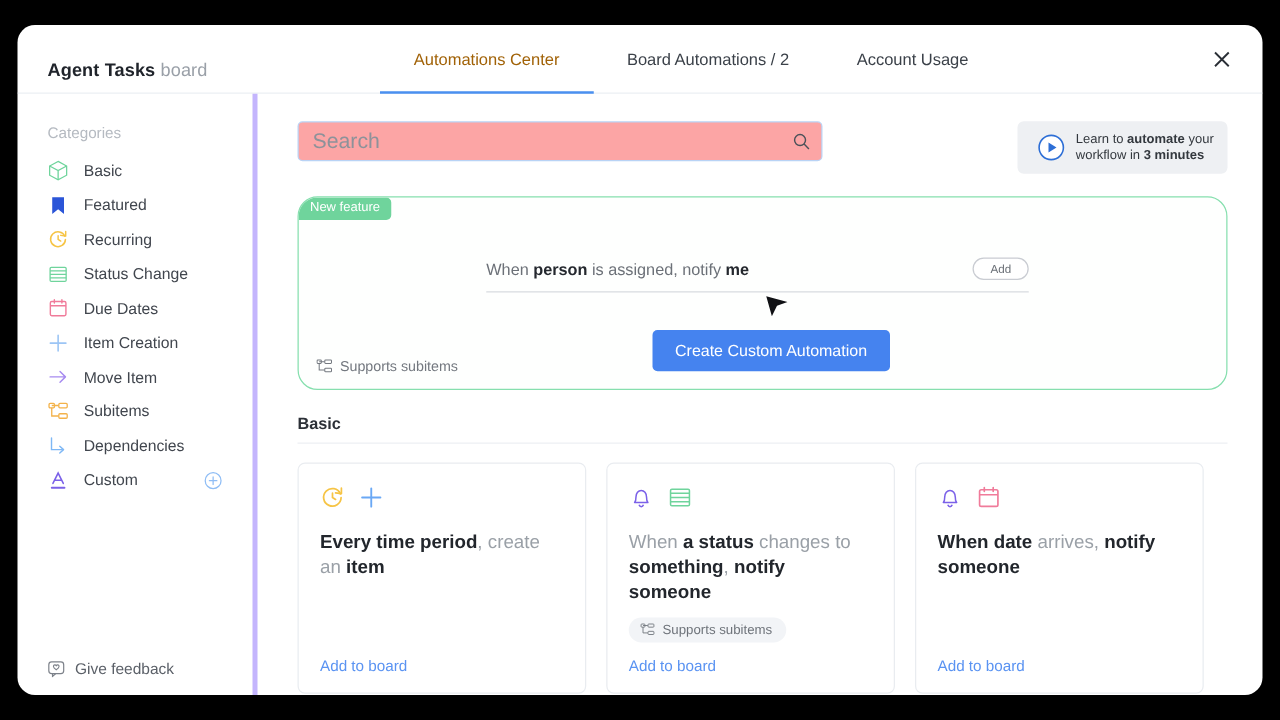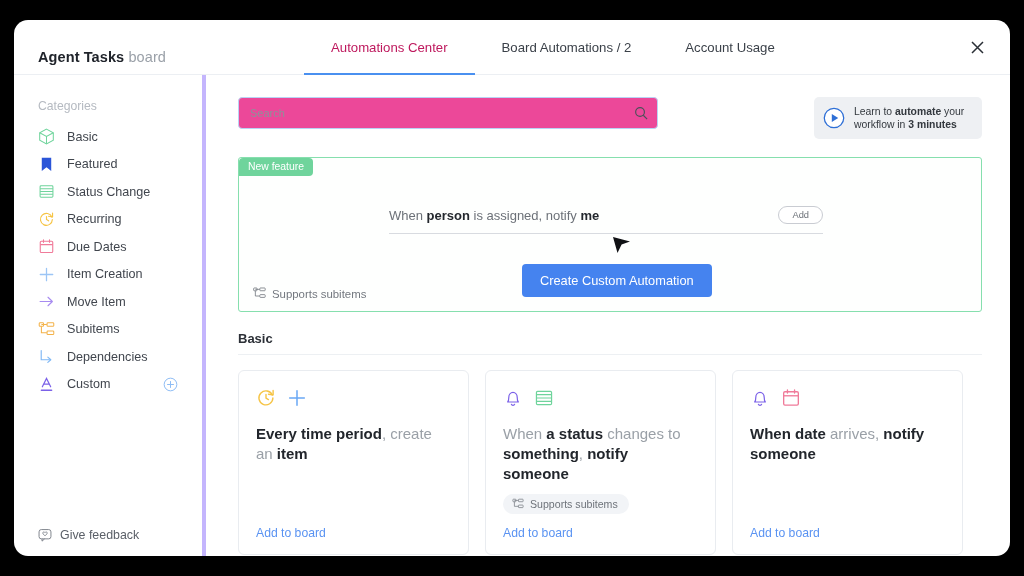--- a/index.html
+++ b/index.html
@@ -53,21 +53,21 @@
     gap: 0;
   }
   .tab {
     display: flex; align-items: center;
     padding: 0 27px;
     font-size: 13.2px;
     color: #3b4149;
     cursor: pointer;
     position: relative;
   }
-  .tab.active { color: #be185d; }
+  .tab.active { color: #a16207; }
   .tab.active::after {
     content: "";
     position: absolute;
     left: 0; right: 0; bottom: 0;
     height: 2.5px;
     background: #4a90f0;
   }
   .close-btn {
     position: absolute;
     right: 22px; top: 50%;
@@ -151,60 +151,61 @@
   .search-wrap {
     position: relative;
     width: 420px;
     height: 32px;
   }
   .search-input {
     width: 100%; height: 100%;
     border: 1px solid #b9d3f5;
     border-radius: 4px;
     padding: 0 34px 0 11px;
-    font-size: 11px;
+    font-size: 17px;
     color: #35393f;
     font-family: "Liberation Sans", sans-serif;
     outline: none;
-    background: #ec4899;
+    background: #fca5a5;
   }
   .search-input::placeholder { color: #8d929a; }
   .search-ico {
     position: absolute;
     right: 10px; top: 50%;
     transform: translateY(-50%);
     width: 14px; height: 14px;
     color: #4b5159;
     pointer-events: none;
   }
 
   .promo {
     display: flex;
     align-items: center;
     gap: 9px;
     background: #eef0f3;
     border-radius: 5px;
     padding: 8px 11px 8px 9px;
     width: 168px;
     cursor: pointer;
+    justify-content: flex-end;
   }
   .promo-play { flex: 0 0 22px; width: 22px; height: 22px; }
   .promo-text {
     font-size: 10.4px;
     line-height: 13px;
     color: #33383e;
   }
   .promo-text b { font-weight: 700; }
 
   
   .banner {
     position: relative;
     margin-top: 18px;
     border: 1px solid #86dfae;
-    border-radius: 3px;
+    border-radius: 16px;
     height: 155px;
     background: #fefffe;
     overflow: hidden;
   }
   .new-badge {
     position: absolute;
     left: 0; top: 0;
     background: #6fd49c;
     color: #ffffff;
     font-size: 10.4px;
@@ -370,35 +371,35 @@
               <span class="cat-ico">
                 <svg width="17" height="17" viewBox="0 0 18 18">
                   <path d="M4 1.8 L14 1.8 L14 16 L9 12 L4 16 Z" fill="#2b55d8"></path>
                 </svg>
               </span>
               <span class="cat-label">Featured</span>
             </div>
             <div class="cat-item">
               <span class="cat-ico">
                 <svg width="17" height="17" viewBox="0 0 18 18">
-                  <rect x="2.2" y="3" width="13.6" height="12" rx="1" fill="none" stroke="#6fd49c" stroke-width="1.1"></rect>
-                  <path d="M2.2 6 L15.8 6 M2.2 9 L15.8 9 M2.2 12 L15.8 12" stroke="#6fd49c" stroke-width="1.1" fill="none"></path>
-                </svg>
-              </span>
-              <span class="cat-label">Status Change</span>
-            </div>
-            <div class="cat-item">
-              <span class="cat-ico">
-                <svg width="17" height="17" viewBox="0 0 18 18">
                   <path d="M14.7 6.4 A6.3 6.3 0 1 0 15.2 9" fill="none" stroke="#f6c445" stroke-width="1.25" stroke-linecap="round"></path>
                   <path d="M11.2 5.6 L15.4 6.2 L15.4 2.3" fill="none" stroke="#f6c445" stroke-width="1.25" stroke-linecap="round" stroke-linejoin="round"></path>
                   <path d="M9 5.9 L9 9 L11.2 10.4" fill="none" stroke="#f6c445" stroke-width="1.25" stroke-linecap="round"></path>
                 </svg>
               </span>
               <span class="cat-label">Recurring</span>
+            </div>
+            <div class="cat-item">
+              <span class="cat-ico">
+                <svg width="17" height="17" viewBox="0 0 18 18">
+                  <rect x="2.2" y="3" width="13.6" height="12" rx="1" fill="none" stroke="#6fd49c" stroke-width="1.1"></rect>
+                  <path d="M2.2 6 L15.8 6 M2.2 9 L15.8 9 M2.2 12 L15.8 12" stroke="#6fd49c" stroke-width="1.1" fill="none"></path>
+                </svg>
+              </span>
+              <span class="cat-label">Status Change</span>
             </div>
             <div class="cat-item">
               <span class="cat-ico">
                 <svg width="17" height="17" viewBox="0 0 18 18">
                   <rect x="2.4" y="3.4" width="13.2" height="12" rx="1.2" fill="none" stroke="#f07b9a" stroke-width="1.2"></rect>
                   <path d="M2.4 7 L15.6 7" stroke="#f07b9a" stroke-width="1.2"></path>
                   <path d="M5.8 1.8 L5.8 4.6 M12.2 1.8 L12.2 4.6" stroke="#f07b9a" stroke-width="1.2" stroke-linecap="round"></path>
                 </svg>
               </span>
               <span class="cat-label">Due Dates</span>

